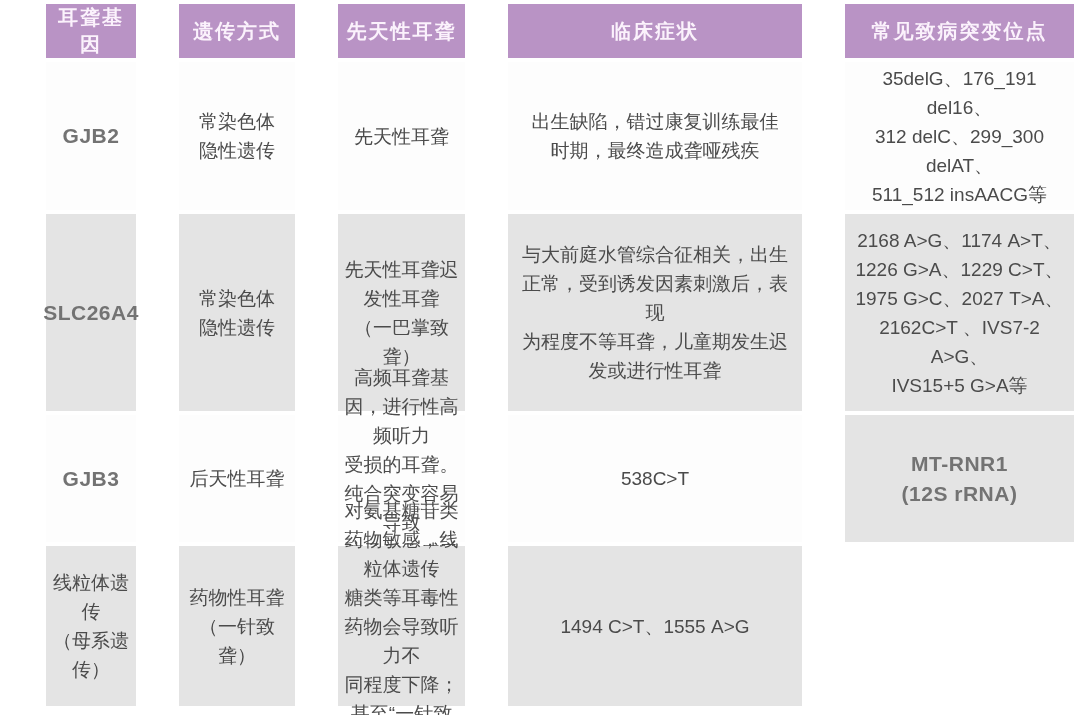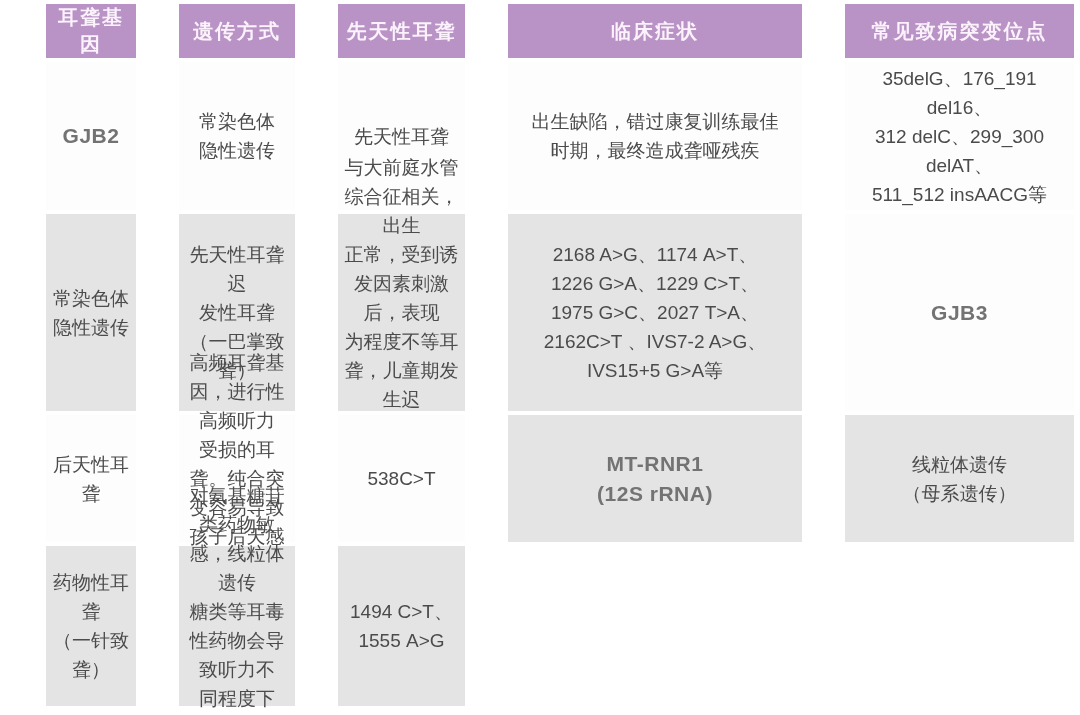--- a/index.html
+++ b/index.html
@@ -49,20 +49,21 @@
   <div class="cell gene row-white">GJB2</div>
   <div class="cell body-text row-white">常染色体
 隐性遗传</div>
   <div class="cell body-text row-white">先天性耳聋</div>
   <div class="cell body-text row-white">出生缺陷，错过康复训练最佳
 时期，最终造成聋哑残疾</div>
   <div class="cell body-text row-white">35delG、176_191 del16、
 312 delC、299_300 delAT、
 511_512 insAACG等</div>
 
+  <div class="cell gene row-gray">SLC26A4</div>
   <div class="cell body-text row-gray">常染色体
 隐性遗传</div>
   <div class="cell body-text row-gray">先天性耳聋迟
 发性耳聋
 （一巴掌致聋）</div>
   <div class="cell body-text row-gray">与大前庭水管综合征相关，出生
 正常，受到诱发因素刺激后，表现
 为程度不等耳聋，儿童期发生迟
 发或进行性耳聋</div>
   <div class="cell body-text row-gray">2168 A&gt;G、1174 A&gt;T、

